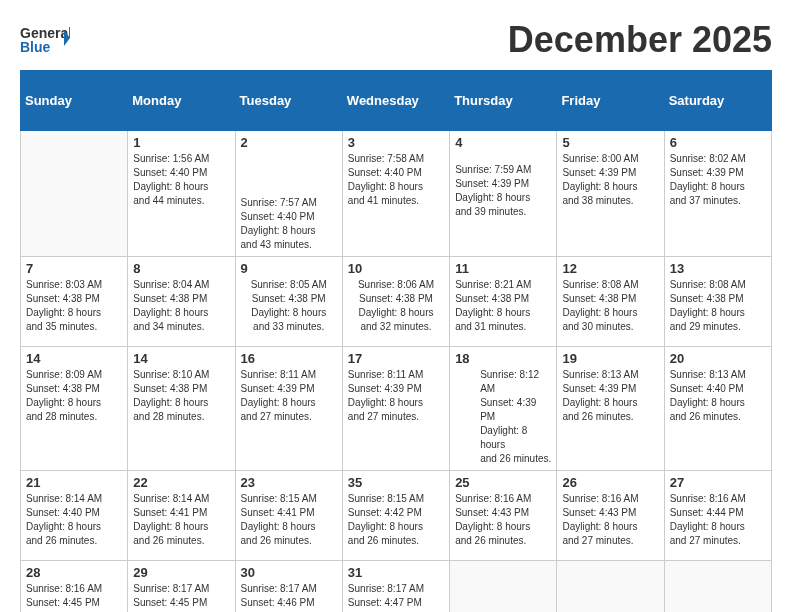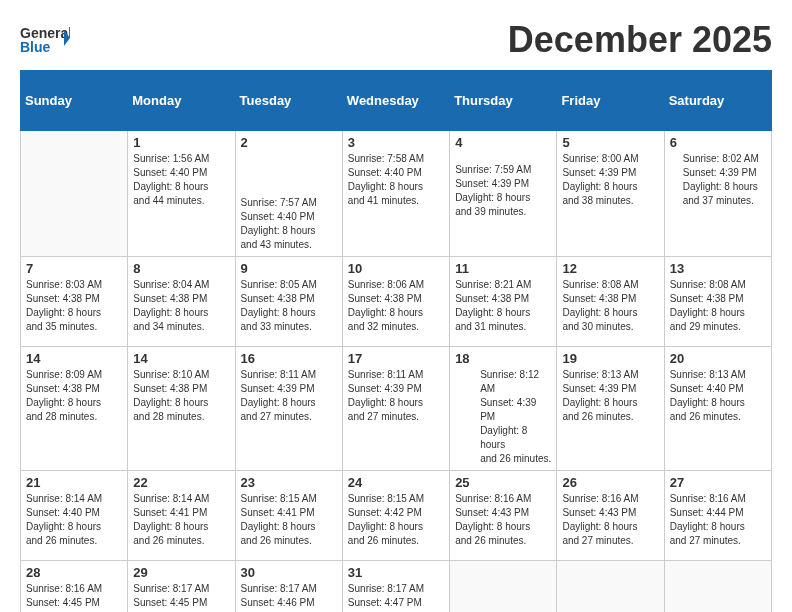--- a/index.html
+++ b/index.html
@@ -140,21 +140,21 @@
         </td>
         <td>
           <span class="day-number">5</span>
           <div class="day-info" style="white-space: pre-line;">Sunrise: 8:00 AM
 Sunset: 4:39 PM
 Daylight: 8 hours
 and 38 minutes.</div>
         </td>
         <td>
           <span class="day-number">6</span>
-          <div class="day-info" style="white-space: pre-line; margin-left: 13px;">Sunrise: 8:02 AM
+          <div class="day-info" style="white-space: pre-line;">Sunrise: 8:02 AM
 Sunset: 4:39 PM
 Daylight: 8 hours
 and 37 minutes.</div>
         </td>
       </tr>
       <tr>
         <td>
           <span class="day-number">7</span>
           <div class="day-info" style="white-space: pre-line;">Sunrise: 8:03 AM
 Sunset: 4:38 PM
@@ -163,28 +163,28 @@
         </td>
         <td>
           <span class="day-number">8</span>
           <div class="day-info" style="white-space: pre-line;">Sunrise: 8:04 AM
 Sunset: 4:38 PM
 Daylight: 8 hours
 and 34 minutes.</div>
         </td>
         <td>
           <span class="day-number">9</span>
-          <div class="day-info" style="white-space: pre-line;">Sunrise: 8:05 AM
+          <div class="day-info" style="white-space: pre-line; text-align: center;">Sunrise: 8:05 AM
 Sunset: 4:38 PM
 Daylight: 8 hours
 and 33 minutes.</div>
         </td>
         <td>
           <span class="day-number">10</span>
-          <div class="day-info" style="white-space: pre-line;">Sunrise: 8:06 AM
+          <div class="day-info" style="white-space: pre-line; text-align: center;">Sunrise: 8:06 AM
 Sunset: 4:38 PM
 Daylight: 8 hours
 and 32 minutes.</div>
         </td>
         <td>
           <span class="day-number">11</span>
           <div class="day-info" style="white-space: pre-line;">Sunrise: 8:21 AM
 Sunset: 4:38 PM
 Daylight: 8 hours
 and 31 minutes.</div>
@@ -271,21 +271,21 @@
 and 26 minutes.</div>
         </td>
         <td>
           <span class="day-number">23</span>
           <div class="day-info" style="white-space: pre-line;">Sunrise: 8:15 AM
 Sunset: 4:41 PM
 Daylight: 8 hours
 and 26 minutes.</div>
         </td>
         <td>
-          <span class="day-number">24</span>
+          <span class="day-number">35</span>
           <div class="day-info" style="white-space: pre-line;">Sunrise: 8:15 AM
 Sunset: 4:42 PM
 Daylight: 8 hours
 and 26 minutes.</div>
         </td>
         <td>
           <span class="day-number">25</span>
           <div class="day-info" style="white-space: pre-line;">Sunrise: 8:16 AM
 Sunset: 4:43 PM
 Daylight: 8 hours

